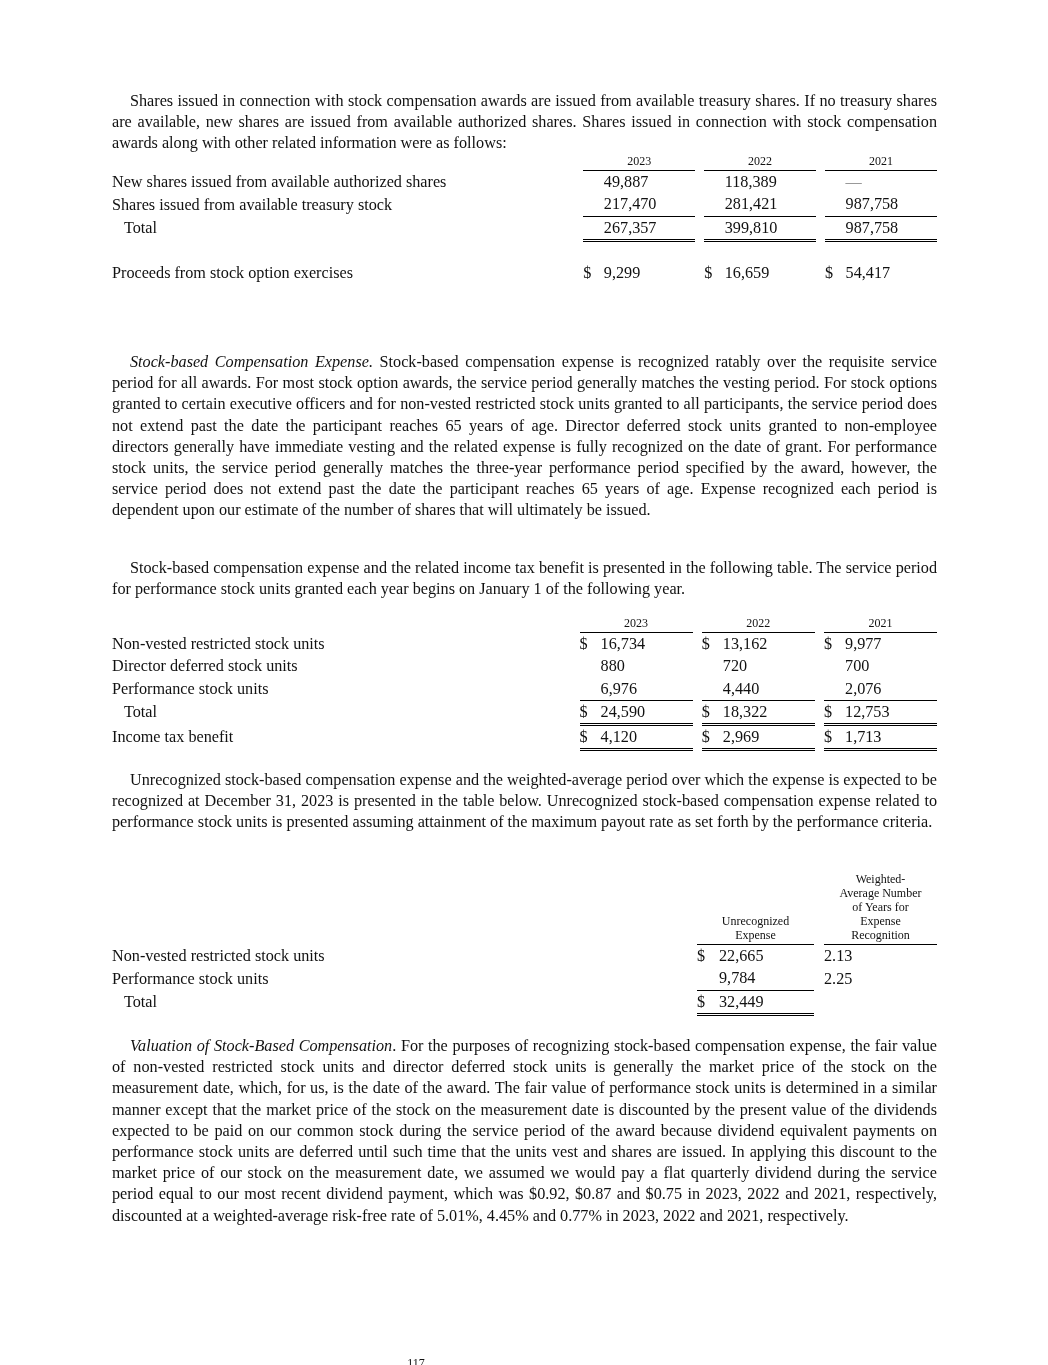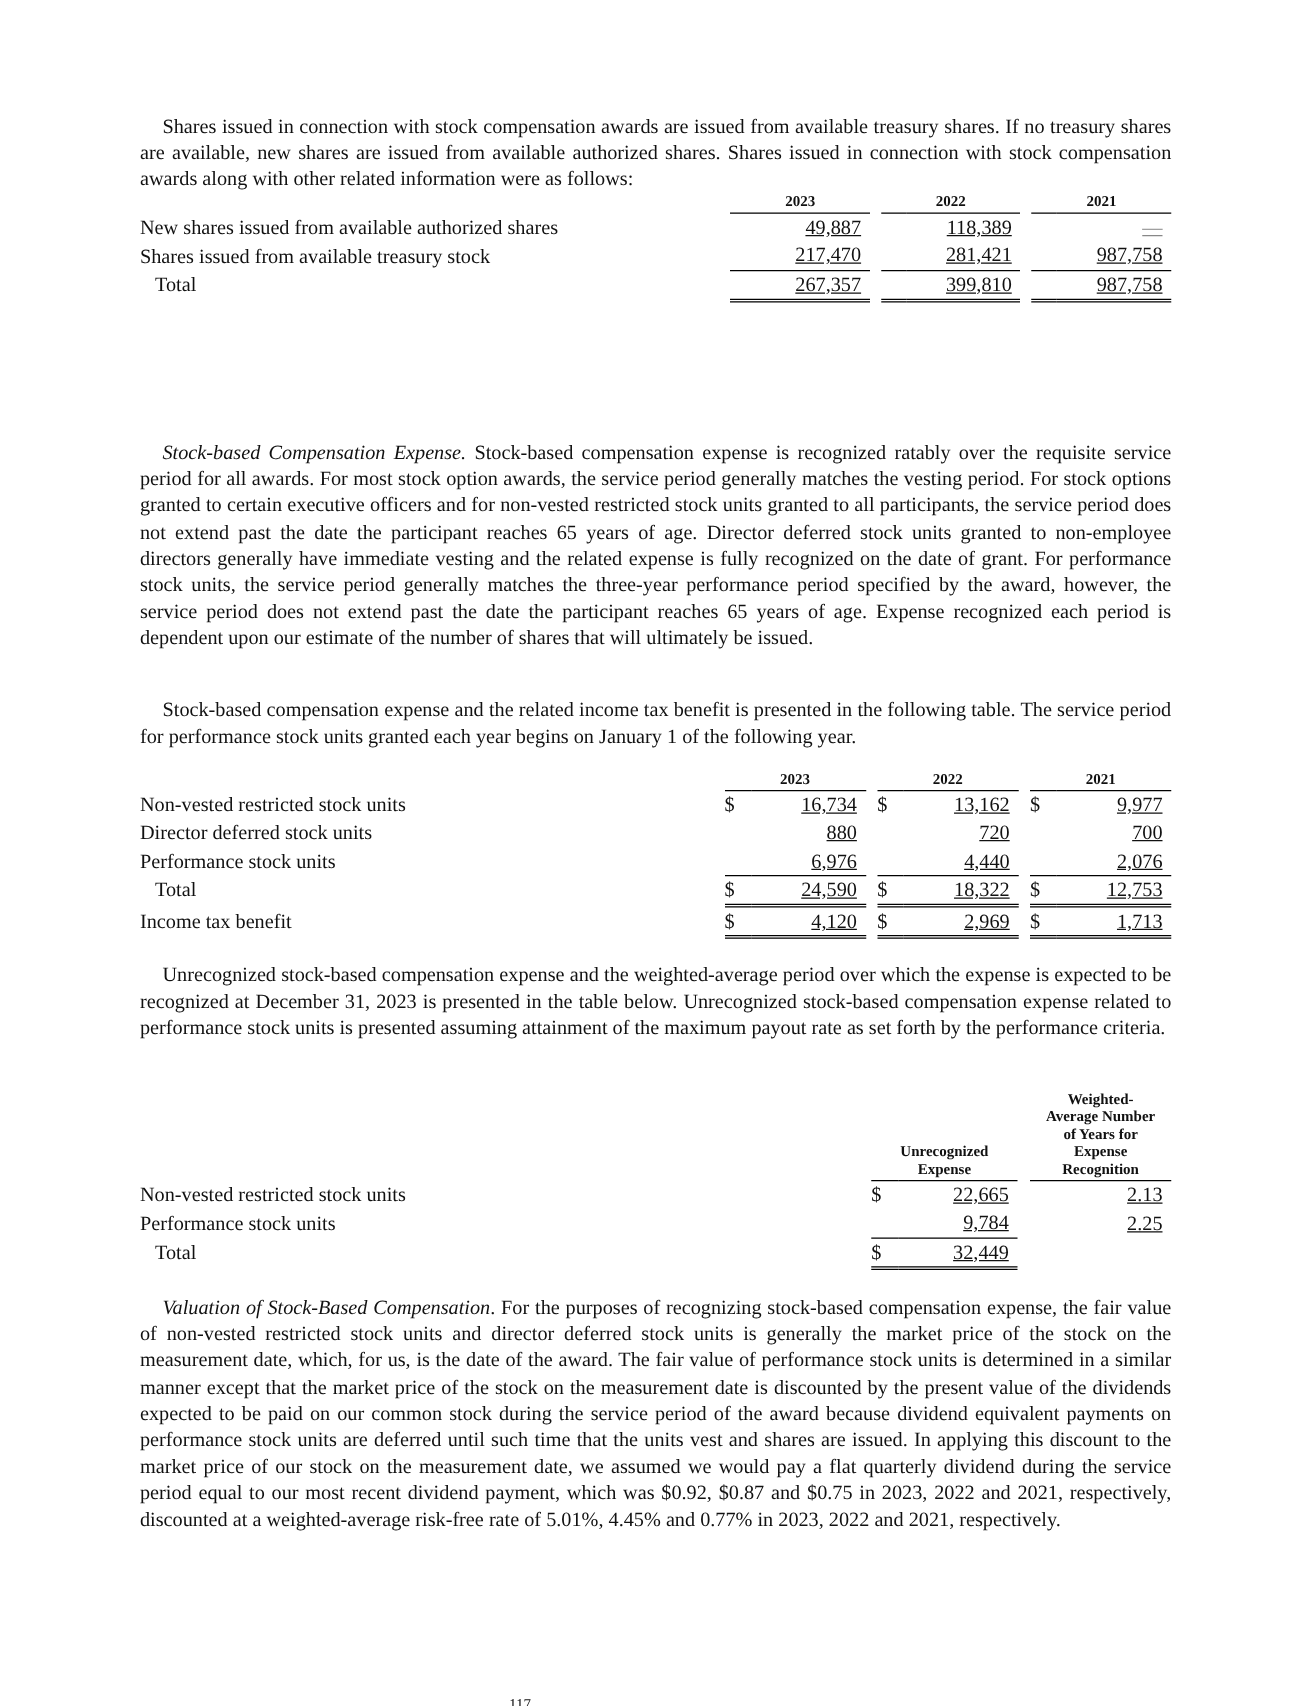--- a/index.html
+++ b/index.html
@@ -2,26 +2,26 @@
 <html><head>
 <meta charset="utf-8">
 <style>
   html, body { margin: 0; padding: 0; background: #ffffff; }
   body { width: 1048px; height: 1365px; position: relative; font-family: "Liberation Serif", serif; color: #111; font-size: 16.2px; }
   .page { position: absolute; left: 112px; width: 825px; top: 0; }
   p.para { margin: 0; text-align: justify; line-height: 21.2px; text-indent: 18px; position: absolute; left: 0; width: 825px; }
   p.para i { font-style: italic; }
   .tbl { position: absolute; left: 0; width: 825px; border-collapse: collapse; }
   .tbl td { padding: 0; height: 22.3px; line-height: 22.3px; font-size: 16.2px; white-space: nowrap; }
-  .hdr td { font-weight: bold; font-size: 12px; text-align: center; line-height: 14px; height: auto; vertical-align: bottom; padding-bottom: 2px; }
+  .hdr td { font-weight: normal; font-size: 12px; text-align: center; line-height: 14px; height: auto; vertical-align: bottom; padding-bottom: 2px; }
   td.lbl { width: 465px; }
   td.ind { padding-left: 12px; }
   td.gap { width: 10px; }
   td.dl { width: 22px; text-align: left; }
-  td.num { width: 88px; text-align: right; padding-right: 7px; text-decoration: underline; }
+  td.num { width: 88px; text-align: left; padding-right: 7px; }
   .colcell { border-top: 1.5px solid #000; }
   .dbl { border-bottom: 3.5px double #000; }
   .footer { position: absolute; top: 1356px; left: 0; width: 832px; text-align: center; font-size: 12px; }
 </style>
 </head>
 <body>
 
 <div class="page">
 
   <p class="para" style="top:91px;">Shares issued in connection with stock compensation awards are issued from available treasury shares. If no treasury shares are available, new shares are issued from available authorized shares. Shares issued in connection with stock compensation awards along with other related information were as follows:</p>
@@ -69,20 +69,32 @@
       <td class="gap"></td>
       <td class="dl colcell dbl"></td>
           <td class="num colcell dbl">399,810</td>
       <td class="gap"></td>
       <td class="dl colcell dbl"></td>
           <td class="num colcell dbl">987,758</td>
     </tr>
     <tr>
           <td colspan="10" style="height:20px;"></td>
         </tr>
+    <tr>
+      <td class="lbl">Proceeds from stock option exercises</td>
+      <td class="gap"></td>
+      <td class="dl">$</td>
+          <td class="num">9,299</td>
+      <td class="gap"></td>
+      <td class="dl">$</td>
+          <td class="num">16,659</td>
+      <td class="gap"></td>
+      <td class="dl">$</td>
+          <td class="num">54,417</td>
+    </tr>
   </tbody>
     </table>
 
   <p class="para" style="top:352px;"><i>Stock-based Compensation Expense.</i><span> Stock-based compensation expense is recognized ratably over the requisite service period for all awards. For most stock option awards, the service period generally matches the vesting period. For stock options granted to certain executive officers and for non-vested restricted stock units granted to all participants, the service period does not extend past the date the participant reaches 65 years of age. Director deferred stock units granted to non-employee directors generally have immediate vesting and the related expense is fully recognized on the date of grant. For performance stock units, the service period generally matches the three-year performance period specified by the award, however, the service period does not extend past the date the participant reaches 65 years of age. Expense recognized each period is dependent upon our estimate of the number of shares that will ultimately be issued.</span></p>
 
   <p class="para" style="top:558px;">Stock-based compensation expense and the related income tax benefit is presented in the following table. The service period for performance stock units granted each year begins on January 1 of the following year.</p>
 
   <table class="tbl" style="top:616px;">
     <tbody>
         <tr class="hdr">

